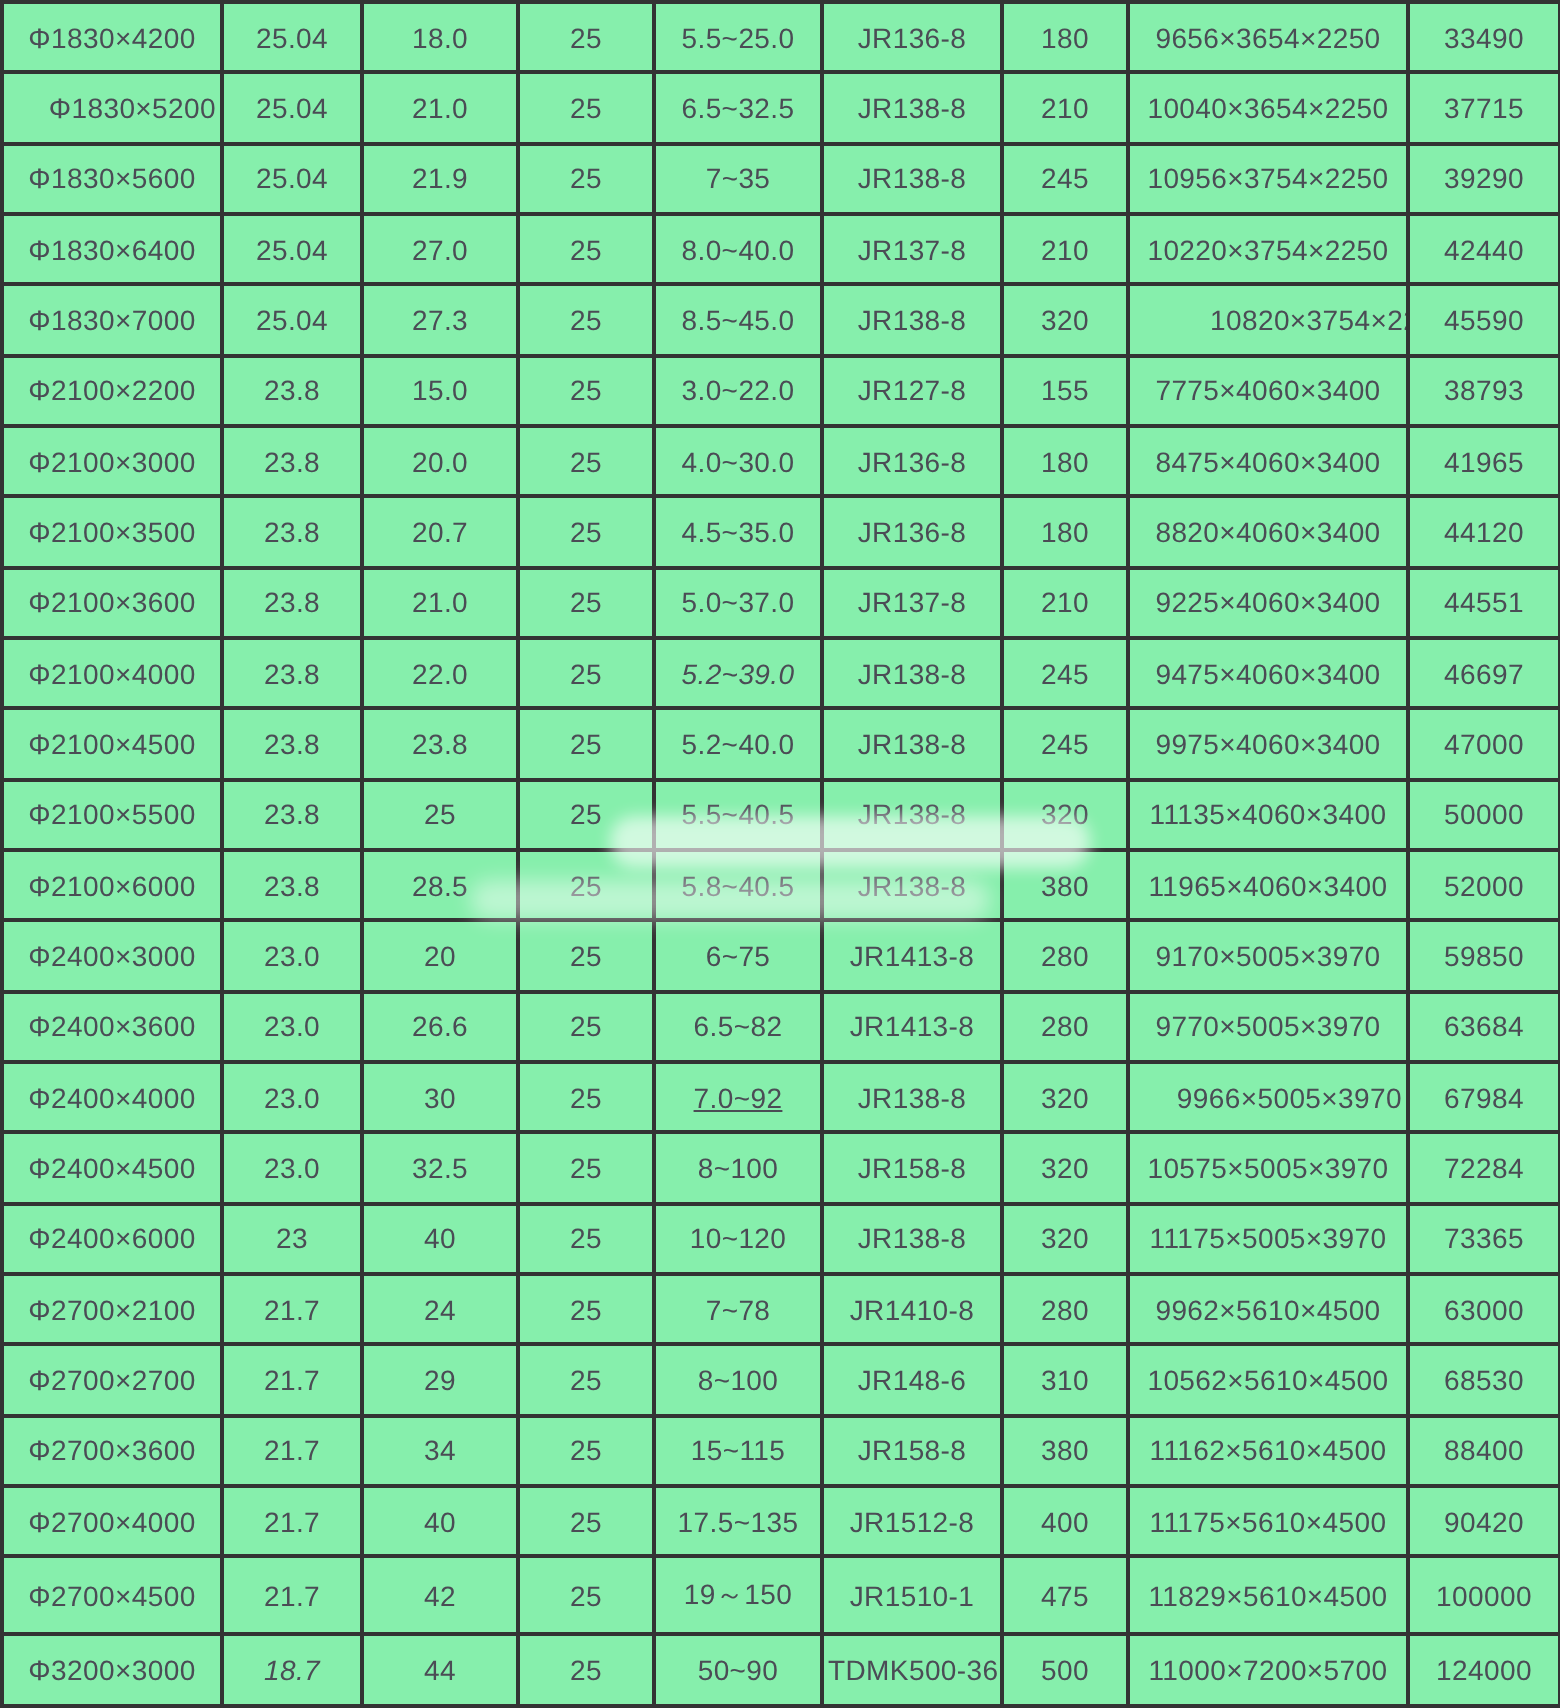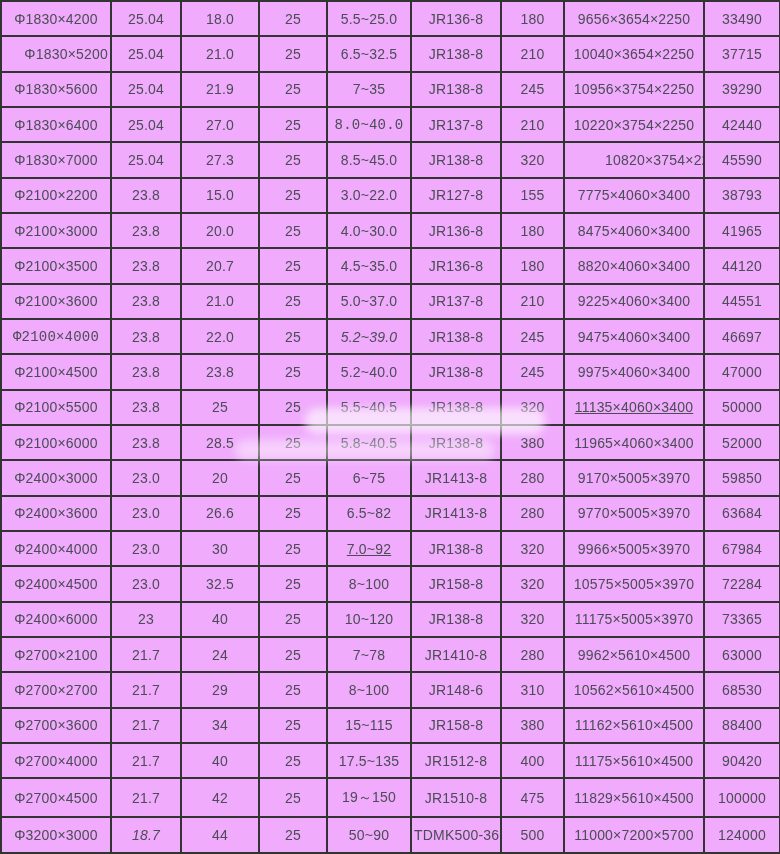--- a/index.html
+++ b/index.html
@@ -8,21 +8,21 @@
     width: 780px;
     height: 854px;
     background: #ffffff;
     font-family: "Liberation Sans", sans-serif;
     overflow: hidden;
   }
   .page {
     position: relative;
     width: 780px;
     height: 854px;
-    background: #f0abfc;
+    background: #86efac;
   }
   table.specs {
     border-collapse: collapse;
     table-layout: fixed;
     width: 779px;
     height: 854px;
   }
   table.specs td {
     border: 2px solid #333333;
     text-align: center;
@@ -116,21 +116,21 @@
     <td style="color: rgb(75, 76, 85); border-color: rgb(51, 51, 51);">JR138-8</td>
     <td style="color: rgb(75, 76, 85); border-color: rgb(51, 51, 51);">245</td>
     <td style="color: rgb(75, 76, 85); border-color: rgb(51, 51, 51);">10956×3754×2250</td>
     <td style="color: rgb(75, 76, 85); border-color: rgb(51, 51, 51);">39290</td>
   </tr>
         <tr>
     <td style="color: rgb(75, 76, 85); border-color: rgb(51, 51, 51);">Φ1830×6400</td>
     <td style="color: rgb(75, 76, 85); border-color: rgb(51, 51, 51);">25.04</td>
     <td style="color: rgb(75, 76, 85); border-color: rgb(51, 51, 51);">27.0</td>
     <td style="color: rgb(75, 76, 85); border-color: rgb(51, 51, 51);">25</td>
-    <td style="color: rgb(75, 76, 85); border-color: rgb(51, 51, 51); font-family: Liberation Mono, monospace;">8.0~40.0</td>
+    <td style="color: rgb(75, 76, 85); border-color: rgb(51, 51, 51);">8.0~40.0</td>
     <td style="color: rgb(75, 76, 85); border-color: rgb(51, 51, 51);">JR137-8</td>
     <td style="color: rgb(75, 76, 85); border-color: rgb(51, 51, 51);">210</td>
     <td style="color: rgb(75, 76, 85); border-color: rgb(51, 51, 51);">10220×3754×2250</td>
     <td style="color: rgb(75, 76, 85); border-color: rgb(51, 51, 51);">42440</td>
   </tr>
         <tr>
     <td style="color: rgb(75, 76, 85); border-color: rgb(51, 51, 51);">Φ1830×7000</td>
     <td style="color: rgb(75, 76, 85); border-color: rgb(51, 51, 51);">25.04</td>
     <td style="color: rgb(75, 76, 85); border-color: rgb(51, 51, 51);">27.3</td>
     <td style="color: rgb(75, 76, 85); border-color: rgb(51, 51, 51);">25</td>
@@ -178,21 +178,21 @@
     <td style="color: rgb(75, 76, 85); border-color: rgb(51, 51, 51);">23.8</td>
     <td style="color: rgb(75, 76, 85); border-color: rgb(51, 51, 51);">21.0</td>
     <td style="color: rgb(75, 76, 85); border-color: rgb(51, 51, 51);">25</td>
     <td style="color: rgb(75, 76, 85); border-color: rgb(51, 51, 51);">5.0~37.0</td>
     <td style="color: rgb(75, 76, 85); border-color: rgb(51, 51, 51);">JR137-8</td>
     <td style="color: rgb(75, 76, 85); border-color: rgb(51, 51, 51);">210</td>
     <td style="color: rgb(75, 76, 85); border-color: rgb(51, 51, 51);">9225×4060×3400</td>
     <td style="color: rgb(75, 76, 85); border-color: rgb(51, 51, 51);">44551</td>
   </tr>
         <tr>
-    <td style="color: rgb(75, 76, 85); border-color: rgb(51, 51, 51); font-family: Liberation Mono, monospace;">Φ2100×4000</td>
+    <td style="color: rgb(75, 76, 85); border-color: rgb(51, 51, 51);">Φ2100×4000</td>
     <td style="color: rgb(75, 76, 85); border-color: rgb(51, 51, 51);">23.8</td>
     <td style="color: rgb(75, 76, 85); border-color: rgb(51, 51, 51);">22.0</td>
     <td style="color: rgb(75, 76, 85); border-color: rgb(51, 51, 51);">25</td>
     <td style="color: rgb(75, 76, 85); border-color: rgb(51, 51, 51); font-style: italic;">5.2~39.0</td>
     <td style="color: rgb(75, 76, 85); border-color: rgb(51, 51, 51);">JR138-8</td>
     <td style="color: rgb(75, 76, 85); border-color: rgb(51, 51, 51);">245</td>
     <td style="color: rgb(75, 76, 85); border-color: rgb(51, 51, 51);">9475×4060×3400</td>
     <td style="color: rgb(75, 76, 85); border-color: rgb(51, 51, 51);">46697</td>
   </tr>
         <tr>
@@ -207,21 +207,21 @@
     <td style="color: rgb(75, 76, 85); border-color: rgb(51, 51, 51);">47000</td>
   </tr>
         <tr>
     <td style="color: rgb(75, 76, 85); border-color: rgb(51, 51, 51);">Φ2100×5500</td>
     <td style="color: rgb(75, 76, 85); border-color: rgb(51, 51, 51);">23.8</td>
     <td style="color: rgb(75, 76, 85); border-color: rgb(51, 51, 51);">25</td>
     <td style="color: rgb(75, 76, 85); border-color: rgb(51, 51, 51);">25</td>
     <td style="color: rgb(75, 76, 85); border-color: rgb(51, 51, 51);">5.5~40.5</td>
     <td style="color: rgb(75, 76, 85); border-color: rgb(51, 51, 51);">JR138-8</td>
     <td style="color: rgb(75, 76, 85); border-color: rgb(51, 51, 51);">320</td>
-    <td style="color: rgb(75, 76, 85); border-color: rgb(51, 51, 51); text-decoration: underline;">11135×4060×3400</td>
+    <td style="color: rgb(75, 76, 85); border-color: rgb(51, 51, 51);">11135×4060×3400</td>
     <td style="color: rgb(75, 76, 85); border-color: rgb(51, 51, 51);">50000</td>
   </tr>
         <tr>
     <td style="color: rgb(75, 76, 85); border-color: rgb(51, 51, 51);">Φ2100×6000</td>
     <td style="color: rgb(75, 76, 85); border-color: rgb(51, 51, 51);">23.8</td>
     <td style="color: rgb(75, 76, 85); border-color: rgb(51, 51, 51);">28.5</td>
     <td style="color: rgb(75, 76, 85); border-color: rgb(51, 51, 51);">25</td>
     <td style="color: rgb(75, 76, 85); border-color: rgb(51, 51, 51);">5.8~40.5</td>
     <td style="color: rgb(75, 76, 85); border-color: rgb(51, 51, 51);">JR138-8</td>
     <td style="color: rgb(75, 76, 85); border-color: rgb(51, 51, 51);">380</td>
@@ -251,21 +251,21 @@
     <td style="color: rgb(75, 76, 85); border-color: rgb(51, 51, 51);">63684</td>
   </tr>
         <tr>
     <td style="color: rgb(75, 76, 85); border-color: rgb(51, 51, 51);">Φ2400×4000</td>
     <td style="color: rgb(75, 76, 85); border-color: rgb(51, 51, 51);">23.0</td>
     <td style="color: rgb(75, 76, 85); border-color: rgb(51, 51, 51);">30</td>
     <td style="color: rgb(75, 76, 85); border-color: rgb(51, 51, 51);">25</td>
     <td style="color: rgb(75, 76, 85); border-color: rgb(51, 51, 51); text-decoration: underline;">7.0~92</td>
     <td style="color: rgb(75, 76, 85); border-color: rgb(51, 51, 51);">JR138-8</td>
     <td style="color: rgb(75, 76, 85); border-color: rgb(51, 51, 51);">320</td>
-    <td style="color: rgb(75, 76, 85); border-color: rgb(51, 51, 51);">9966×5005×3970</td>
+    <td style="color: rgb(75, 76, 85); border-color: rgb(51, 51, 51); text-align: right;">9966×5005×3970</td>
     <td style="color: rgb(75, 76, 85); border-color: rgb(51, 51, 51);">67984</td>
   </tr>
         <tr>
     <td style="color: rgb(75, 76, 85); border-color: rgb(51, 51, 51);">Φ2400×4500</td>
     <td style="color: rgb(75, 76, 85); border-color: rgb(51, 51, 51);">23.0</td>
     <td style="color: rgb(75, 76, 85); border-color: rgb(51, 51, 51);">32.5</td>
     <td style="color: rgb(75, 76, 85); border-color: rgb(51, 51, 51);">25</td>
     <td style="color: rgb(75, 76, 85); border-color: rgb(51, 51, 51);">8~100</td>
     <td style="color: rgb(75, 76, 85); border-color: rgb(51, 51, 51);">JR158-8</td>
     <td style="color: rgb(75, 76, 85); border-color: rgb(51, 51, 51);">320</td>
@@ -326,21 +326,21 @@
     <td style="color: rgb(75, 76, 85); border-color: rgb(51, 51, 51);">400</td>
     <td style="color: rgb(75, 76, 85); border-color: rgb(51, 51, 51);">11175×5610×4500</td>
     <td style="color: rgb(75, 76, 85); border-color: rgb(51, 51, 51);">90420</td>
   </tr>
         <tr>
     <td style="color: rgb(75, 76, 85); border-color: rgb(51, 51, 51);">Φ2700×4500</td>
     <td style="color: rgb(75, 76, 85); border-color: rgb(51, 51, 51);">21.7</td>
     <td style="color: rgb(75, 76, 85); border-color: rgb(51, 51, 51);">42</td>
     <td style="color: rgb(75, 76, 85); border-color: rgb(51, 51, 51);">25</td>
     <td style="color: rgb(75, 76, 85); border-color: rgb(51, 51, 51);">19～150</td>
-    <td style="color: rgb(75, 76, 85); border-color: rgb(51, 51, 51);">JR1510-8</td>
+    <td style="color: rgb(75, 76, 85); border-color: rgb(51, 51, 51);">JR1510-1</td>
     <td style="color: rgb(75, 76, 85); border-color: rgb(51, 51, 51);">475</td>
     <td style="color: rgb(75, 76, 85); border-color: rgb(51, 51, 51);">11829×5610×4500</td>
     <td style="color: rgb(75, 76, 85); border-color: rgb(51, 51, 51);">100000</td>
   </tr>
         <tr>
     <td style="color: rgb(75, 76, 85); border-color: rgb(51, 51, 51);">Φ3200×3000</td>
     <td style="color: rgb(75, 76, 85); border-color: rgb(51, 51, 51); font-style: italic;">18.7</td>
     <td style="color: rgb(75, 76, 85); border-color: rgb(51, 51, 51);">44</td>
     <td style="color: rgb(75, 76, 85); border-color: rgb(51, 51, 51);">25</td>
     <td style="color: rgb(75, 76, 85); border-color: rgb(51, 51, 51);">50~90</td>

